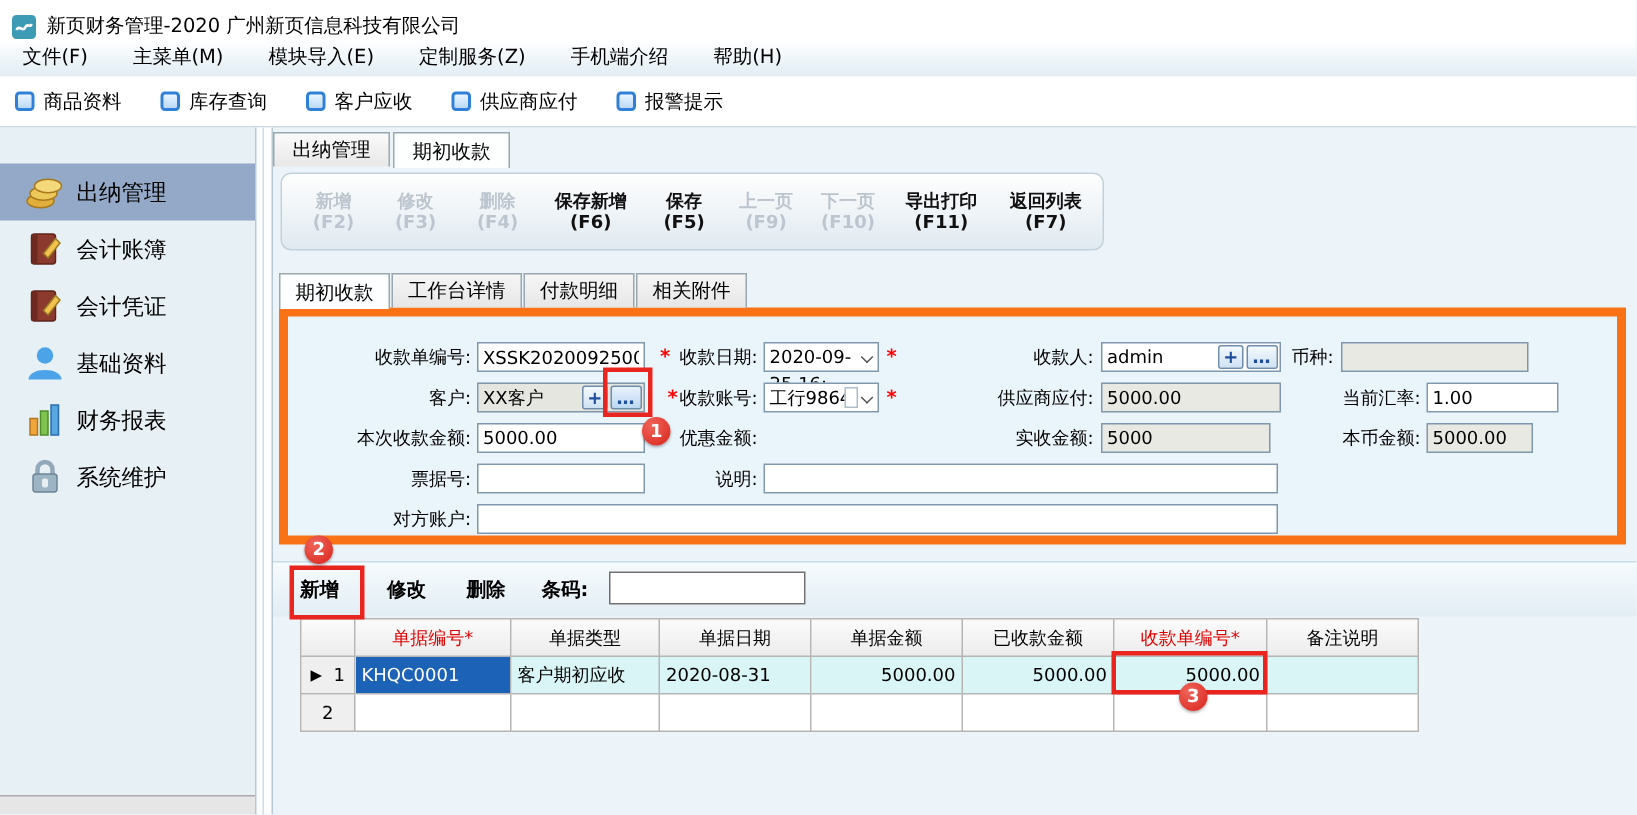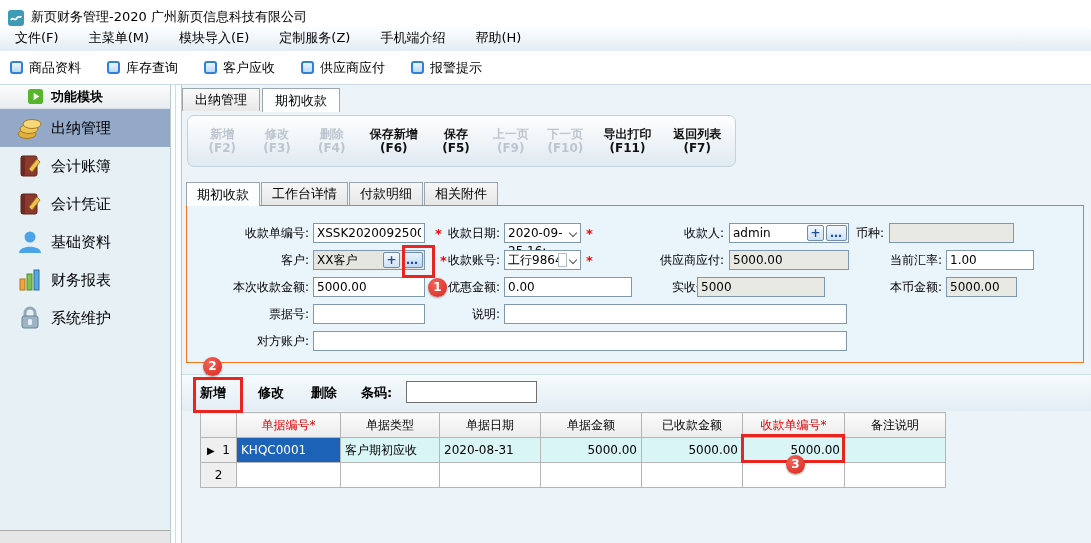--- a/index.html
+++ b/index.html
@@ -39,21 +39,21 @@
   .tbtn.wide { width:68px; }
   .tbtn.en { color:#111; font-weight:bold; }
   .tbtn.dis { color:#bdc6cf; font-weight:bold; cursor:default; }
 
   
   .subtabs { position:absolute; left:186px; top:182px; display:flex; height:23px; z-index:2; }
   .stab { padding:0 10px; display:flex; align-items:center; font-size:13px; background:linear-gradient(#f6f6f6,#e6e6e6); border:1px solid #9aa7ae; border-bottom:none; margin-right:1px; cursor:pointer; }
   .stab.active { background:#fdfeff; height:24px; }
 
   
-  .formpanel { position:absolute; left:186px; top:205px; width:898px; height:158px; background:#eaf4fb; border:1px solid #f97316; }
+  .formpanel { position:absolute; left:186px; top:205px; width:898px; height:158px; background:#eaf4fb; border:6px solid #f97316; }
   .flabel { position:absolute; height:20px; line-height:20px; text-align:right; font-size:12px; }
   .inp, .roinp, .combo, .compo { position:absolute; height:20px; border:1px solid #7f98ad; font-size:12px; padding:0 3px; background:#fff; line-height:18px; }
   input.inp { font-family:"DejaVu Sans","Liberation Sans",sans-serif; }
   .roinp { background:#e9e9e4; }
   .combo { padding-right:14px; }
   .chev { position:absolute; right:4px; top:6px; width:6px; height:6px; border-right:1.6px solid #555; border-bottom:1.6px solid #555; transform:rotate(45deg); }
   .minisq { position:absolute; right:13px; top:2px; width:9px; height:14px; background:#fff; border:1px solid #aebecb; }
   .star { position:absolute; color:#f00; font-weight:bold; font-size:13px; height:20px; line-height:22px; }
   .sbtn { position:absolute; top:1px; width:17px; height:16px; border:1px solid #6f8cab; border-radius:2px; background:linear-gradient(#f4f9fd,#cfe2f3); text-align:center; line-height:14px; font-size:12px; color:#1d4f9c; font-weight:bold; cursor:pointer; }
   .sbtn.dots { width:21px; letter-spacing:1px; }
@@ -117,27 +117,20 @@
       <span class="qbox"></span>
       <span>供应商应付</span>
     </span>
   <span class="qitem">
       <span class="qbox"></span>
       <span>报警提示</span>
     </span>
 </div>
 
 <div class="sidebar">
-  <div class="side-head">
-    <svg viewBox="0 0 16 16">
-        <rect width="16" height="16" rx="3" fill="#56b52a"></rect>
-        <path d="M6 4 L12 8 L6 12 Z" fill="#fff"></path>
-      </svg>
-    <span>功能模块</span>
-  </div>
   <div class="snav">
     <div class="sitem active">
       <svg viewBox="0 0 26 26">
           <ellipse cx="10" cy="19" rx="9" ry="4.5" fill="#dfae3c" stroke="#a8791c"></ellipse>
           <ellipse cx="12" cy="14" rx="9" ry="4.5" fill="#ecc75a" stroke="#a8791c"></ellipse>
           <ellipse cx="15" cy="9" rx="9" ry="4.5" fill="#f4d87a" stroke="#a8791c"></ellipse>
         </svg>
       <span>出纳管理</span>
     </div>
     <div class="sitem">
@@ -282,24 +275,23 @@
   <div class="flabel" style="left:425px;top:44px;width:112px">供应商应付:</div>
   <div class="roinp" style="left:542px;top:44px;width:120px"><span>5000.00</span></div>
 
   <div class="flabel" style="left:643px;top:44px;width:112px">当前汇率:</div>
   <input class="inp" style="left: 759px; top: 44px; width: 88px;" value="1.00">
 
   <div class="flabel" style="left:10px;top:71px;width:112px">本次收款金额:</div>
   <input class="inp" style="left: 126px; top: 71px; width: 112px;" value="5000.00">
 
   <div class="flabel" style="left:201px;top:71px;width:112px">优惠金额:</div>
-  <input class="inp" style="left: 317px; top: 71px; width: 128px;" value="0.00">
 
   <div class="flabel" style="left:425px;top:71px;width:112px">实收金额:</div>
-  <div class="roinp" style="left:510px;top:71px;width:128px"><span>5000</span></div>
+  <div class="roinp" style="left:542px;top:71px;width:113px"><span>5000</span></div>
 
   <div class="flabel" style="left:643px;top:71px;width:112px">本币金额:</div>
   <div class="roinp" style="left:759px;top:71px;width:71px"><span>5000.00</span></div>
 
   <div class="flabel" style="left:10px;top:98px;width:112px">票据号:</div>
   <input class="inp" style="left: 126px; top: 98px; width: 112px;" value="">
 
   <div class="flabel" style="left:201px;top:98px;width:112px">说明:</div>
   <input class="inp" style="left: 317px; top: 98px; width: 343px;" value="">
 

